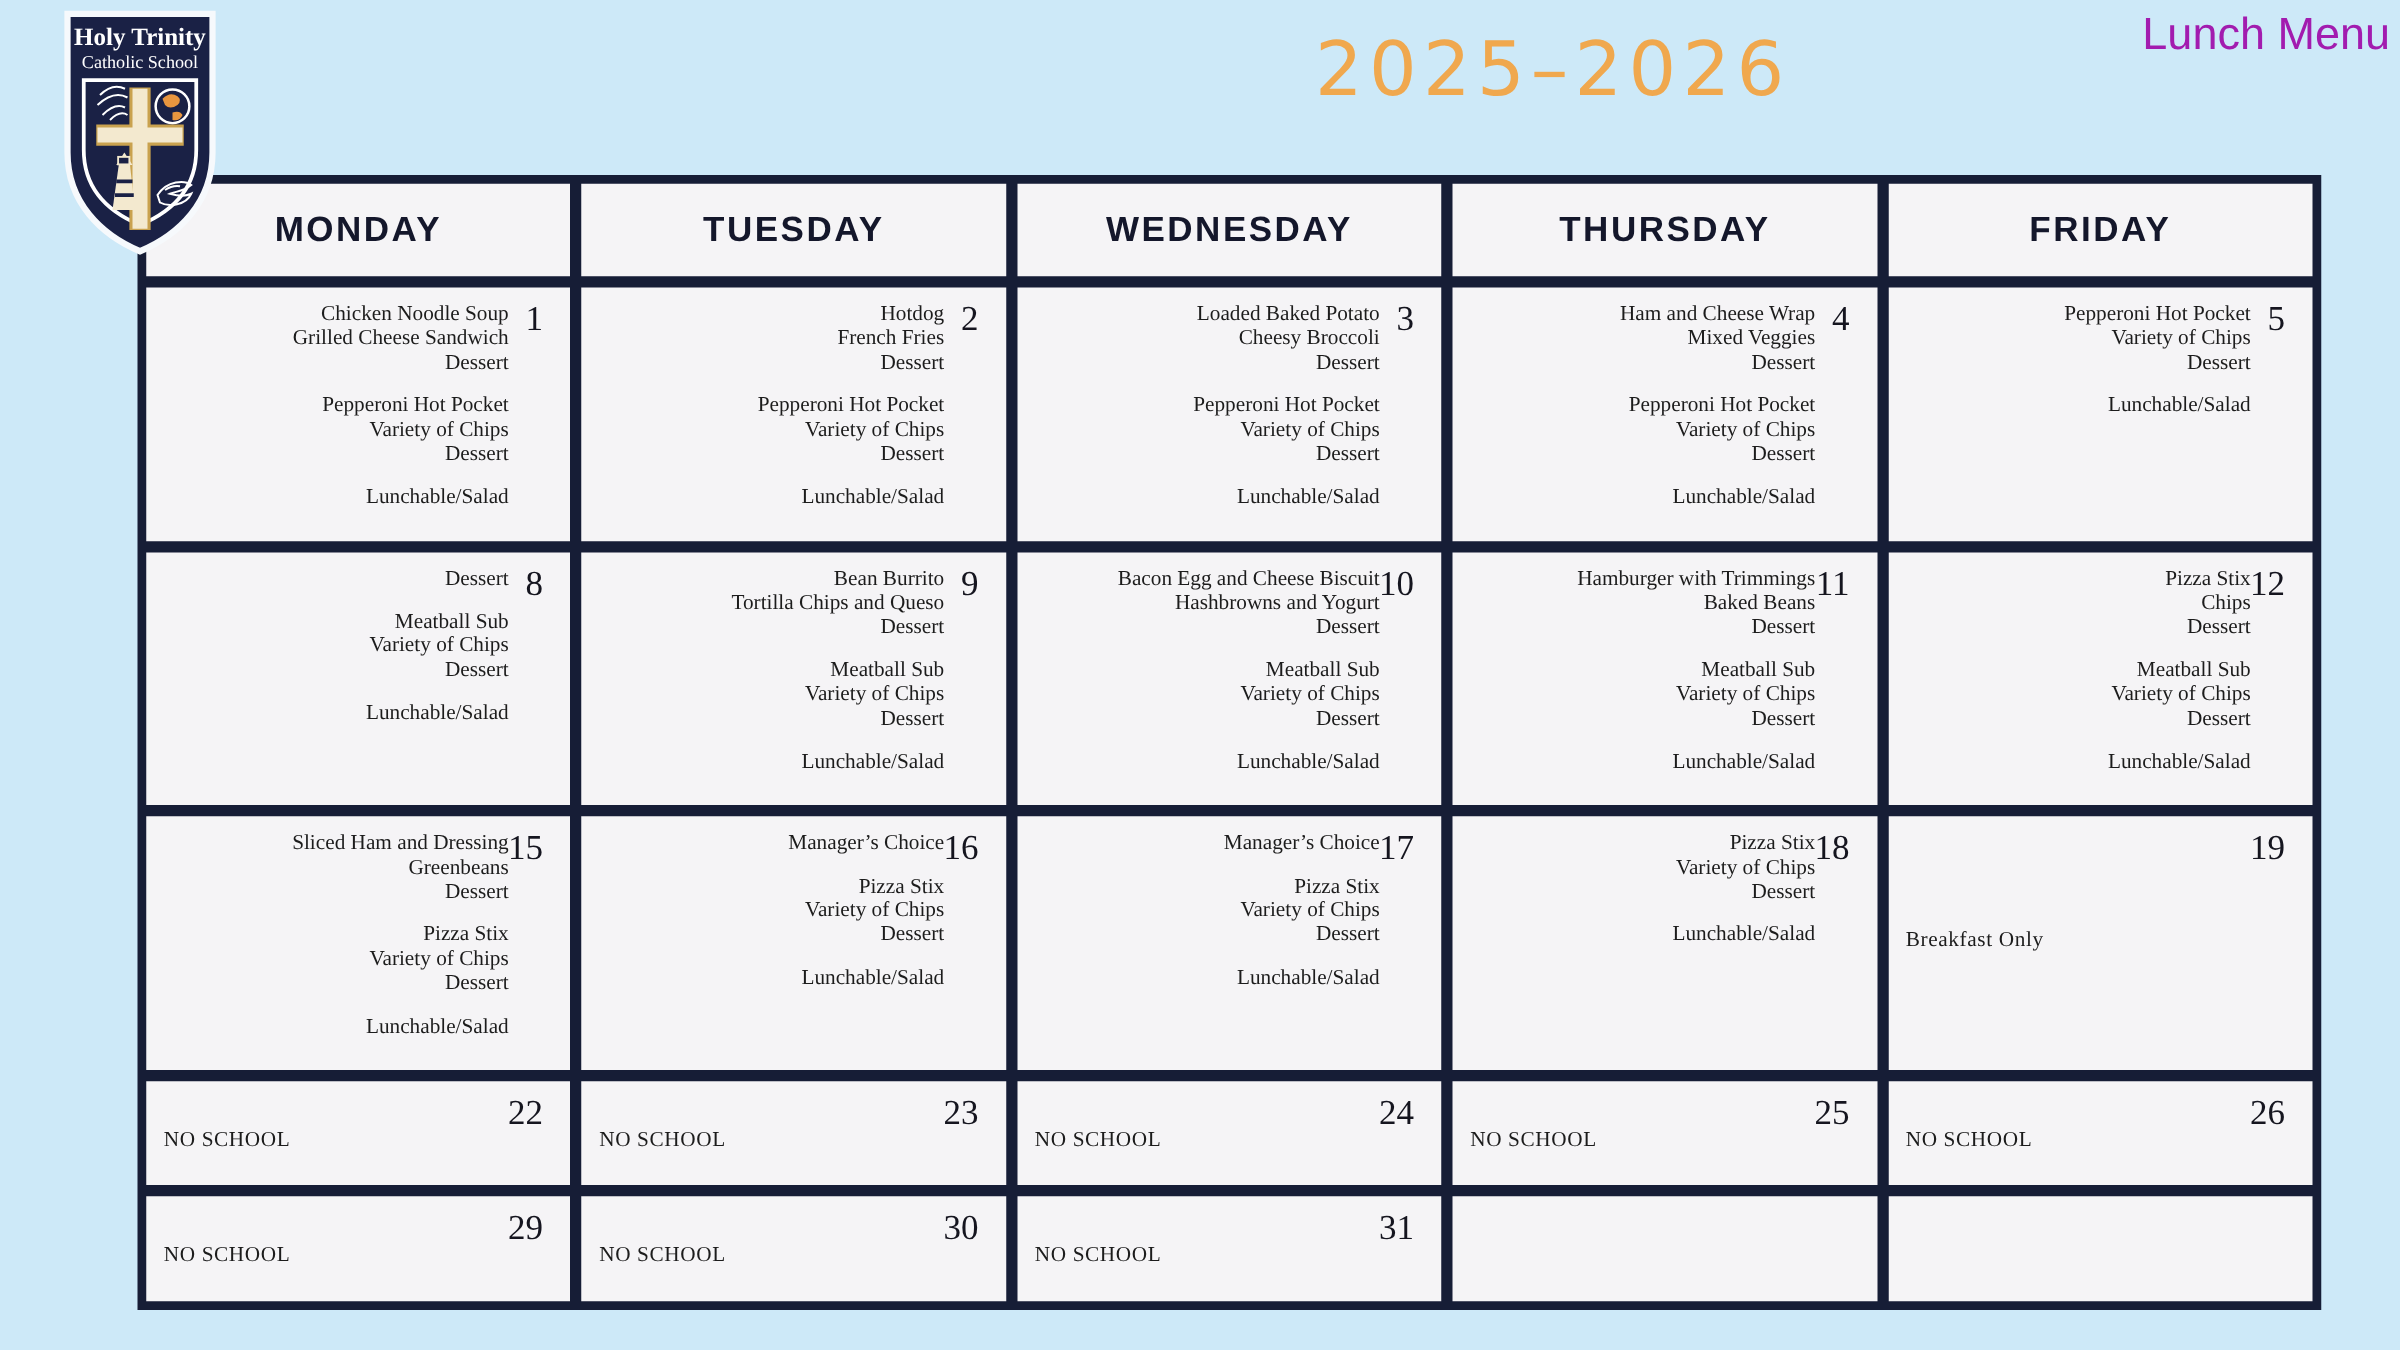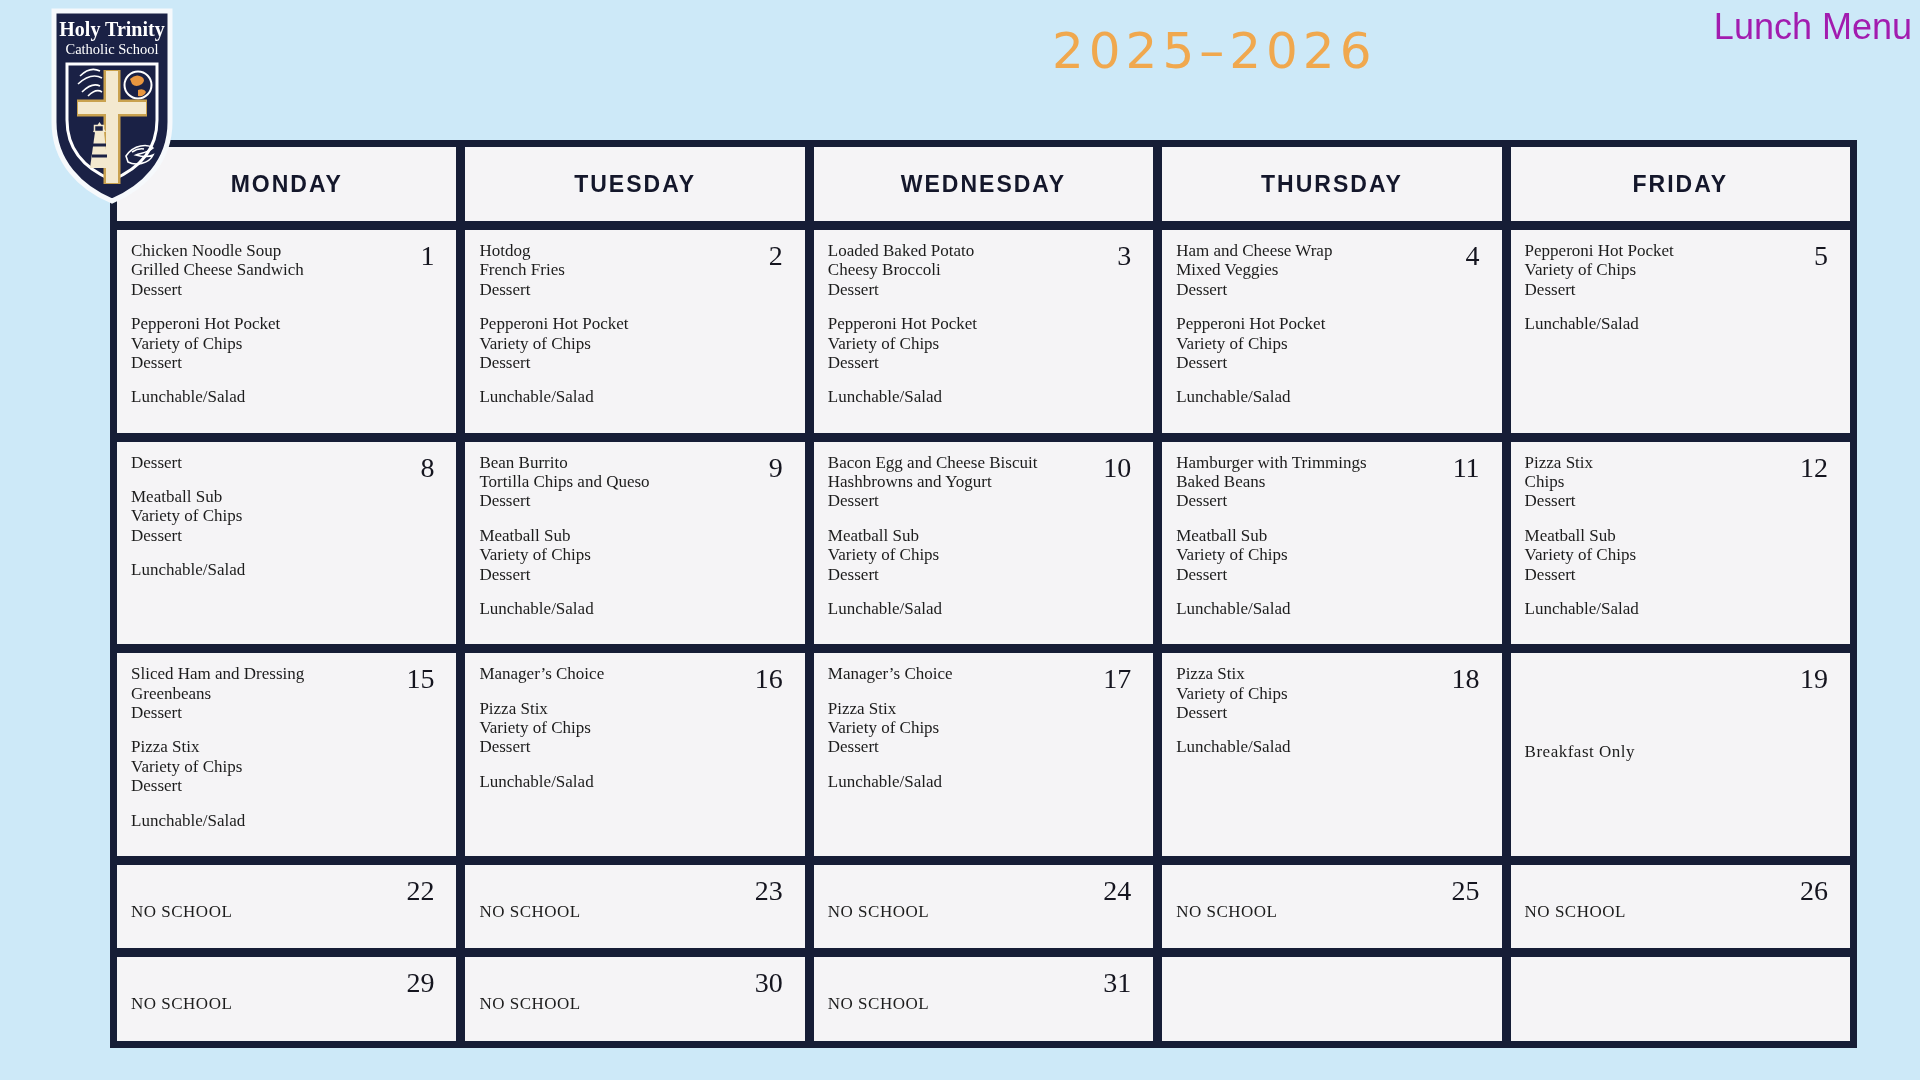--- a/index.html
+++ b/index.html
@@ -14,21 +14,21 @@
   
   .month-title {
     position:absolute; left:228px; top:0px;
     font-family:"DejaVu Sans", sans-serif;
     font-weight:bold; font-size:103px; line-height:1.05;
     letter-spacing:7px; color:#1c2547;
   }
   .year-range {
     position:absolute; left:1052px; top:26px;
     font-family:"DejaVu Sans", sans-serif;
-    font-weight:400; font-size:50px; line-height:1;
+    font-weight:400; font-size:60px; line-height:1;
     letter-spacing:5px; color:#f0a84e;
   }
   .corner-label {
     position:absolute; right:8px; top:6px;
     font-size:36px; color:#a21caf;
   }
   .logo-wrap { position:absolute; left:46px; top:4px; width:132px; height:204px; z-index:10; }
 
   
   .calendar {
@@ -36,32 +36,32 @@
     width:1747px; height:908px;
     background:#161d36;
     display:grid;
     grid-template-columns:repeat(5,1fr);
     grid-template-rows:74px repeat(5,1fr);
     gap:9px; padding:7px; box-sizing:border-box;
   }
   .wd {
     background:#f5f4f6;
     display:flex; align-items:center; justify-content:center;
-    font-weight:bold; font-size:23px; letter-spacing:2px; color:#14172b;
+    font-weight:bold; font-size:28px; letter-spacing:2px; color:#14172b;
   }
   .cell {
     background:#f5f4f6; position:relative;
     padding:11px 14px; box-sizing:border-box;
     font-family:"Liberation Serif", serif; color:#1c1c1c;
   }
   .num {
     position:absolute; top:10px; right:22px;
     font-size:28px; color:#15151f;
   }
-  .menu { max-width:276px; }
+  .menu { max-width:276px;text-align:right; }
   .group { margin-bottom:15px; }
   .line { font-size:17px; line-height:1.14; }
   .note {
     position:absolute; top:44%; left:14px;
     font-size:17px; letter-spacing:0.5px;
   }
 </style>
 </head>
 <body>
 

